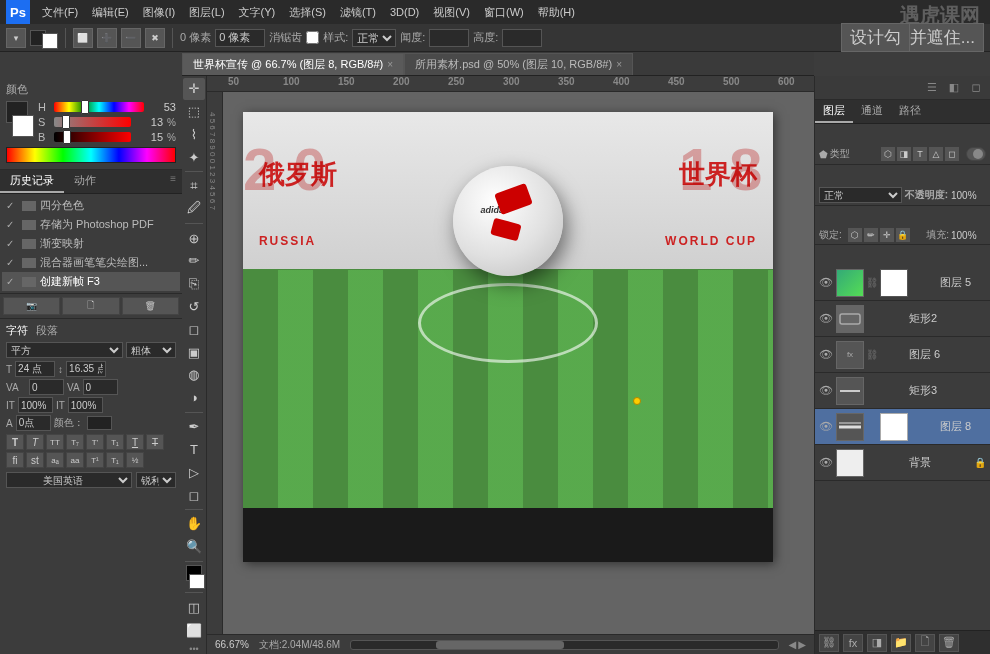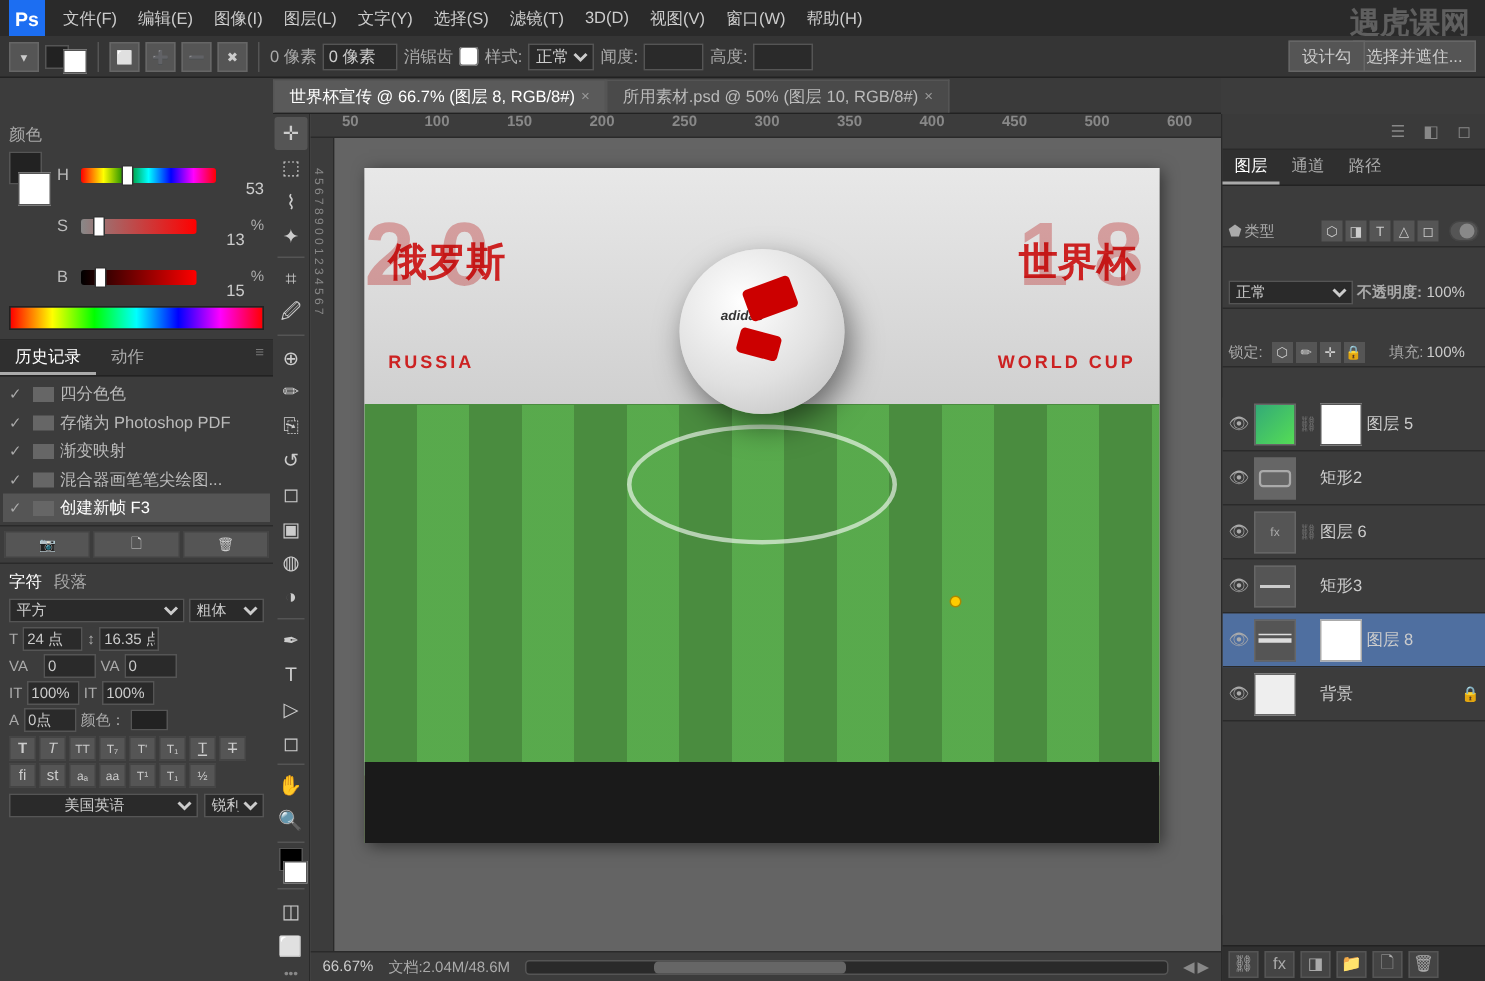--- a/index.html
+++ b/index.html
@@ -93,21 +93,21 @@
       color: #ccc;
       font-size: 11px;
     }
     .design-btn {
       position: absolute;
       right: 6px;
       background: #555;
       border: 1px solid #666;
       color: #ccc;
       padding: 2px 8px;
-      font-size: 11px;
+      font-size: 17px;
       cursor: pointer;
     }
     .tabs-area {
       position: absolute;
       top: 52px; left: 182px;
       right: 176px;
       height: 24px;
       background: #3a3a3a;
       display: flex;
       align-items: center;
@@ -177,21 +177,21 @@
     .slider-track.s-track { background: linear-gradient(to right, #888, #f00); }
     .slider-track.b-track { background: linear-gradient(to right, #000, #f00); }
     .slider-thumb {
       position: absolute;
       top: -2px;
       width: 8px; height: 14px;
       background: #fff;
       border: 1px solid #333;
       border-radius: 1px;
     }
-    .slider-value { width: 28px; font-size: 11px; color: #ccc; text-align: right; margin-top: 19px; }
+    .slider-value { width: 28px; font-size: 11px; color: #ccc; text-align: right; }
     .color-bar {
       flex: 1; height: 16px;
       background: linear-gradient(to right,
         #f00 0%, #ff0 16.6%, #0f0 33.3%, #0ff 50%, #00f 66.6%, #f0f 83.3%, #f00 100%);
       border: 1px solid #222;
     }
 
     
     .history-section {
       border-bottom: 1px solid #2a2a2a;
@@ -489,21 +489,21 @@
       display: flex; align-items: center; justify-content: center;
       font-size: 10px; color: #777;
     }
     .layer-mask {
       width: 28px; height: 28px;
       background: #444; border: 1px solid #555;
       flex-shrink: 0;
     }
     .layer-name {
       flex: 1; font-size: 11px; color: #ccc;
-      white-space: nowrap; overflow: hidden; text-overflow: ellipsis;
+      white-space: nowrap; overflow: hidden; text-overflow: ellipsis; margin-left: 29px;
     }
     .layer-icon {
       width: 12px; flex-shrink: 0;
       font-size: 10px; color: #888;
     }
 
     
     .layers-bottom {
       height: 24px;
       background: #2f2f2f;

